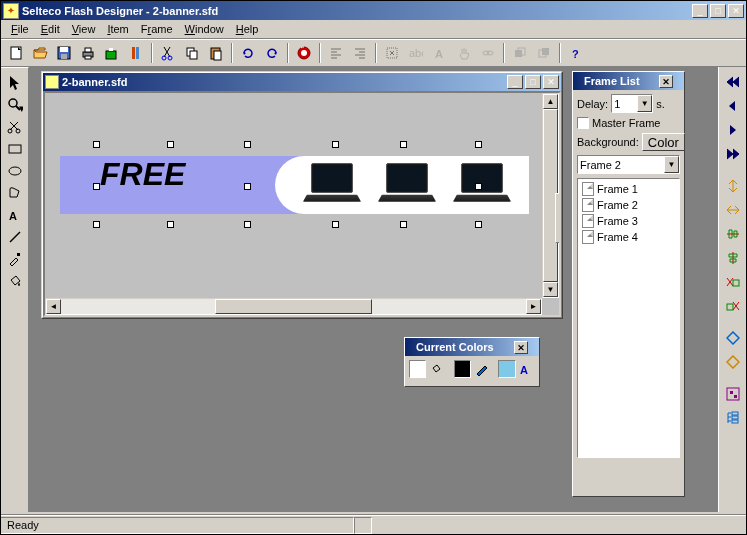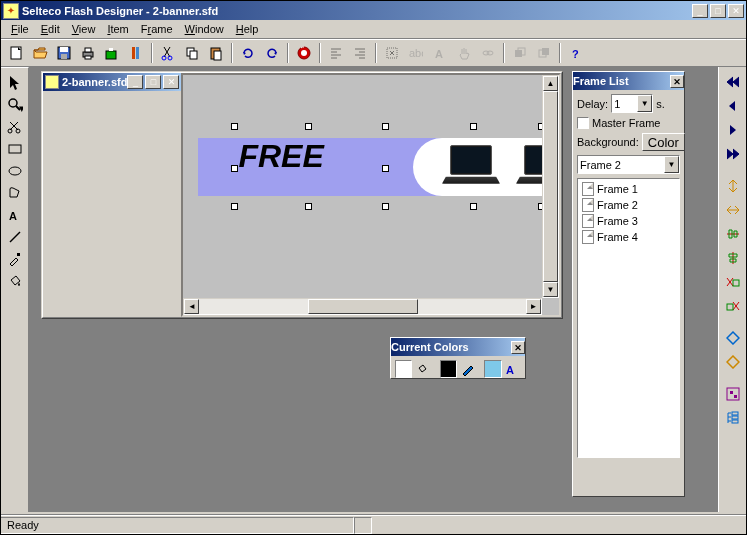--- a/index.html
+++ b/index.html
@@ -16,21 +16,21 @@
 .tbtn{width:22px;height:22px;display:flex;align-items:center;justify-content:center;cursor:pointer}
 .tbtn.disabled{opacity:.45;cursor:default}
 .tsep{width:2px;height:20px;border-left:1px solid #808080;border-right:1px solid #fff;margin:0 2px}
 .workspace{display:flex;height:445px;background:#808080}
 .lefttools{width:28px;background:#d4d0c8;border-right:1px solid #808080;border-top:1px solid #fff;display:flex;flex-direction:column;align-items:center;padding-top:4px;gap:0}
 .ltbtn{width:22px;height:22px;display:flex;align-items:center;justify-content:center;cursor:pointer}
 .center{flex:1;position:relative}
 .righttools{width:28px;background:#d4d0c8;border-left:1px solid #fff;display:flex;flex-direction:column;align-items:center;padding-top:4px;gap:2px}
 .rtbtn{width:22px;height:22px;display:flex;align-items:center;justify-content:center;cursor:pointer}
 .docwin{position:absolute;left:12px;top:4px;width:522px;height:248px;border:1px solid;border-color:#d4d0c8 #404040 #404040 #d4d0c8}
-.docwin-inner{width:100%;height:100%;border:1px solid;border-color:#fff #808080 #808080 #fff;background:#d4d0c8;display:flex;}
+.docwin-inner{width:100%;height:100%;border:1px solid;border-color:#fff #808080 #808080 #fff;background:#d4d0c8;display:flex;flex-direction:column}
 .doctitle{height:18px;background:linear-gradient(to right,#0a246a,#a6caf0);color:#fff;display:flex;align-items:center;padding:0 2px}
 .doctitle .icon{width:14px;height:14px;background:#ff8;border:1px solid #888;margin-right:3px}
 .doctitle-text{flex:1;font-weight:bold}
 .doccanvas{flex:1;background:#c0c0c0;position:relative;overflow:hidden;border:2px inset #d4d0c8;margin:0}
 .canvas-inner{position:absolute;left:0;top:0;right:17px;bottom:17px;background:#c0c0c0}
 .banner{position:absolute;left:15px;top:63px;width:469px;height:58px;background:#9f9fef;display:flex}
 .banner-left{width:215px;padding:4px 0 0 40px;color:#fff}
 .reg{font:bold 20px Arial}
 .free{font:bold italic 32px Arial;color:#000;line-height:28px}
 .banner-right{flex:1;background:#fff;border-radius:40px 0 0 40px;display:flex;align-items:center;justify-content:space-around;padding:0 10px 0 20px}
@@ -38,33 +38,33 @@
 .laptop-screen{width:42px;height:30px;background:#1a1a1a;border:1px solid #555;margin:0 auto;border-radius:2px}
 .laptop-screen::after{content:"";position:absolute;left:10px;top:2px;width:38px;height:26px;background:#0a1520}
 .laptop-base{width:54px;height:10px;background:linear-gradient(#3a3a3a,#1a1a1a);margin:0 auto;transform:perspective(50px) rotateX(45deg);border-radius:1px}
 .selhandle{position:absolute;width:7px;height:7px;background:#fff;border:1px solid #000}
 .scrollh{position:absolute;left:0;right:17px;bottom:0;height:17px;background:#d4d0c8;border:1px solid;border-color:#d4d0c8 #fff #fff #d4d0c8;display:flex}
 .scrollv{position:absolute;right:0;top:0;bottom:17px;width:17px;background:#d4d0c8;border:1px solid;border-color:#d4d0c8 #fff #fff #d4d0c8;display:flex;flex-direction:column}
 .sbtn{width:15px;height:15px;background:#d4d0c8;border:1px solid;border-color:#fff #404040 #404040 #fff;font-size:8px;text-align:center;line-height:13px}
 .sthumb{background:#d4d0c8;border:1px solid;border-color:#fff #404040 #404040 #fff}
 .strack{flex:1;background:repeating-conic-gradient(#fff 0 25%,#d4d0c8 0 50%) 50%/2px 2px}
 .framepanel{position:absolute;right:33px;top:4px;width:113px;height:426px;background:#d4d0c8;border:1px solid;border-color:#fff #404040 #404040 #fff}
-.panelhead{height:18px;background:linear-gradient(to right,#0a246a,#a6caf0);color:#fff;font-weight:bold;padding:2px 0;display:flex;justify-content:space-between;align-items:center}
+.panelhead{height:18px;background:linear-gradient(to right,#0a246a,#a6caf0);color:#fff;font-weight:bold;padding:2px 11px;display:flex;justify-content:space-between;align-items:center}
 .panelbody{padding:4px}
 .row{display:flex;align-items:center;margin-bottom:4px;gap:3px}
 .lbl{font-size:11px}
 .btn{background:#d4d0c8;border:1px solid;border-color:#fff #404040 #404040 #fff;padding:1px 5px;cursor:pointer;font-size:13px;height:18px}
 .dropdown{flex:1;height:19px;background:#fff;border:1px solid;border-color:#808080 #fff #fff #808080;display:flex;align-items:center;padding:0 2px;position:relative}
 .dropbtn{position:absolute;right:0;top:0;width:15px;height:17px;background:#d4d0c8;border:1px solid;border-color:#fff #404040 #404040 #fff;font-size:8px;text-align:center;line-height:15px}
 .framelist{background:#fff;border:1px solid;border-color:#808080 #fff #fff #808080;height:280px;padding:2px;overflow:auto}
 .frameitem{padding:1px 2px;display:flex;align-items:center;gap:3px;cursor:pointer}
 .frameicon{width:12px;height:14px;border:1px solid #888;background:#fff;position:relative}
 .frameicon::after{content:"";position:absolute;right:0;top:0;border:3px solid;border-color:transparent #d4d0c8 #888 transparent}
 .chk{width:12px;height:12px;border:1px solid;border-color:#808080 #fff #fff #808080;background:#fff}
-.colorpanel{position:absolute;left:361px;top:270px;width:136px;height:42px;background:#d4d0c8;border:1px solid;border-color:#fff #404040 #404040 #fff}
+.colorpanel{position:absolute;left:375px;top:270px;width:136px;height:50px;background:#d4d0c8;border:1px solid;border-color:#fff #404040 #404040 #fff}
 .colorbody{padding:4px;display:flex;gap:2px}
 .colorbox{width:18px;height:18px;border:1px solid;border-color:#808080 #fff #fff #808080}
 .canvassep{position:absolute;left:510px;top:100px;width:6px;height:50px;background:#d4d0c8;border:1px solid;border-color:#fff #808080 #808080 #fff}
 .statusbar{position:absolute;bottom:0;left:0;right:0;height:20px;background:#d4d0c8;border-top:1px solid #808080;display:flex;align-items:center}
 .statusbar-inner{border-top:1px solid #fff;width:100%;height:19px;display:flex;align-items:center}
 .statcell{height:17px;border:1px solid;border-color:#808080 #fff #fff #808080;padding:1px 6px;display:flex;align-items:flex-start}
 svg{display:block}
 </style>
 </head>
 <body>

